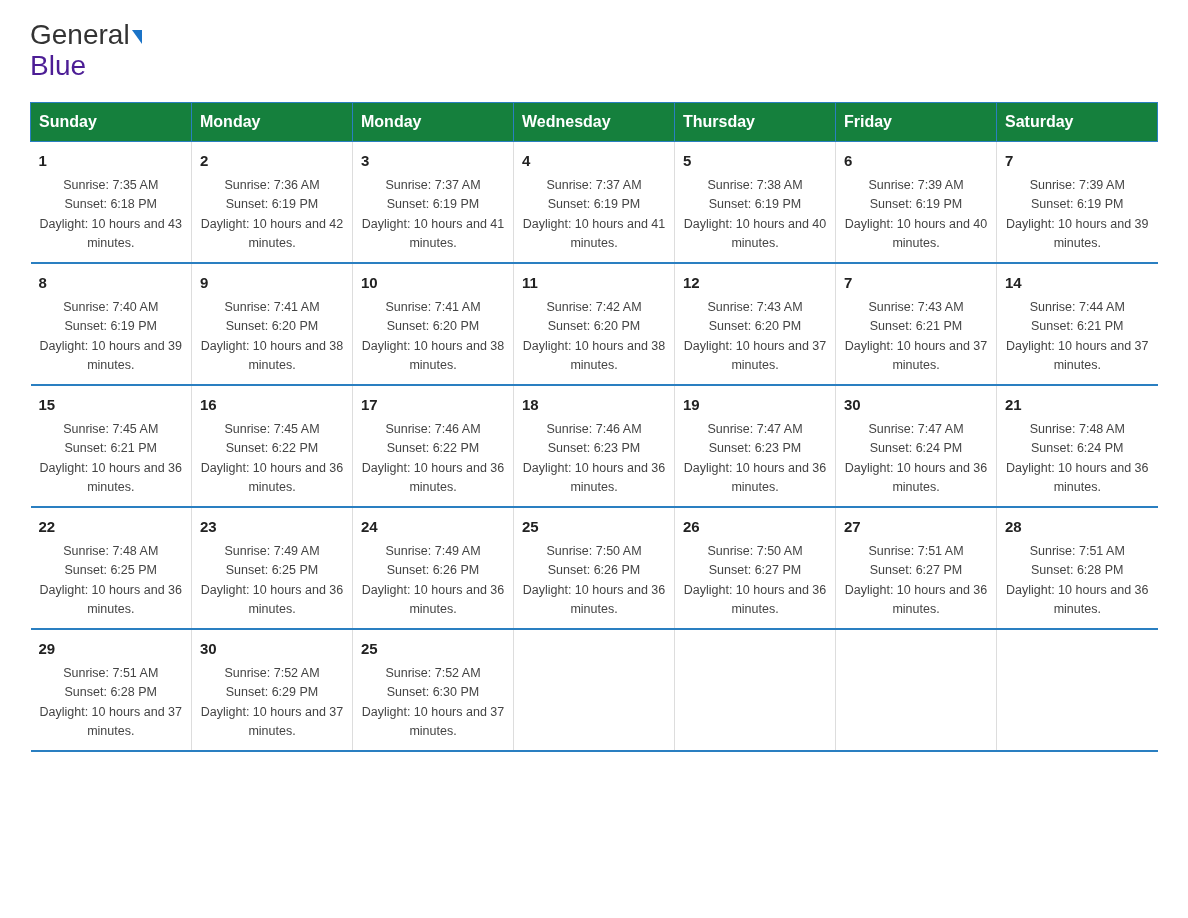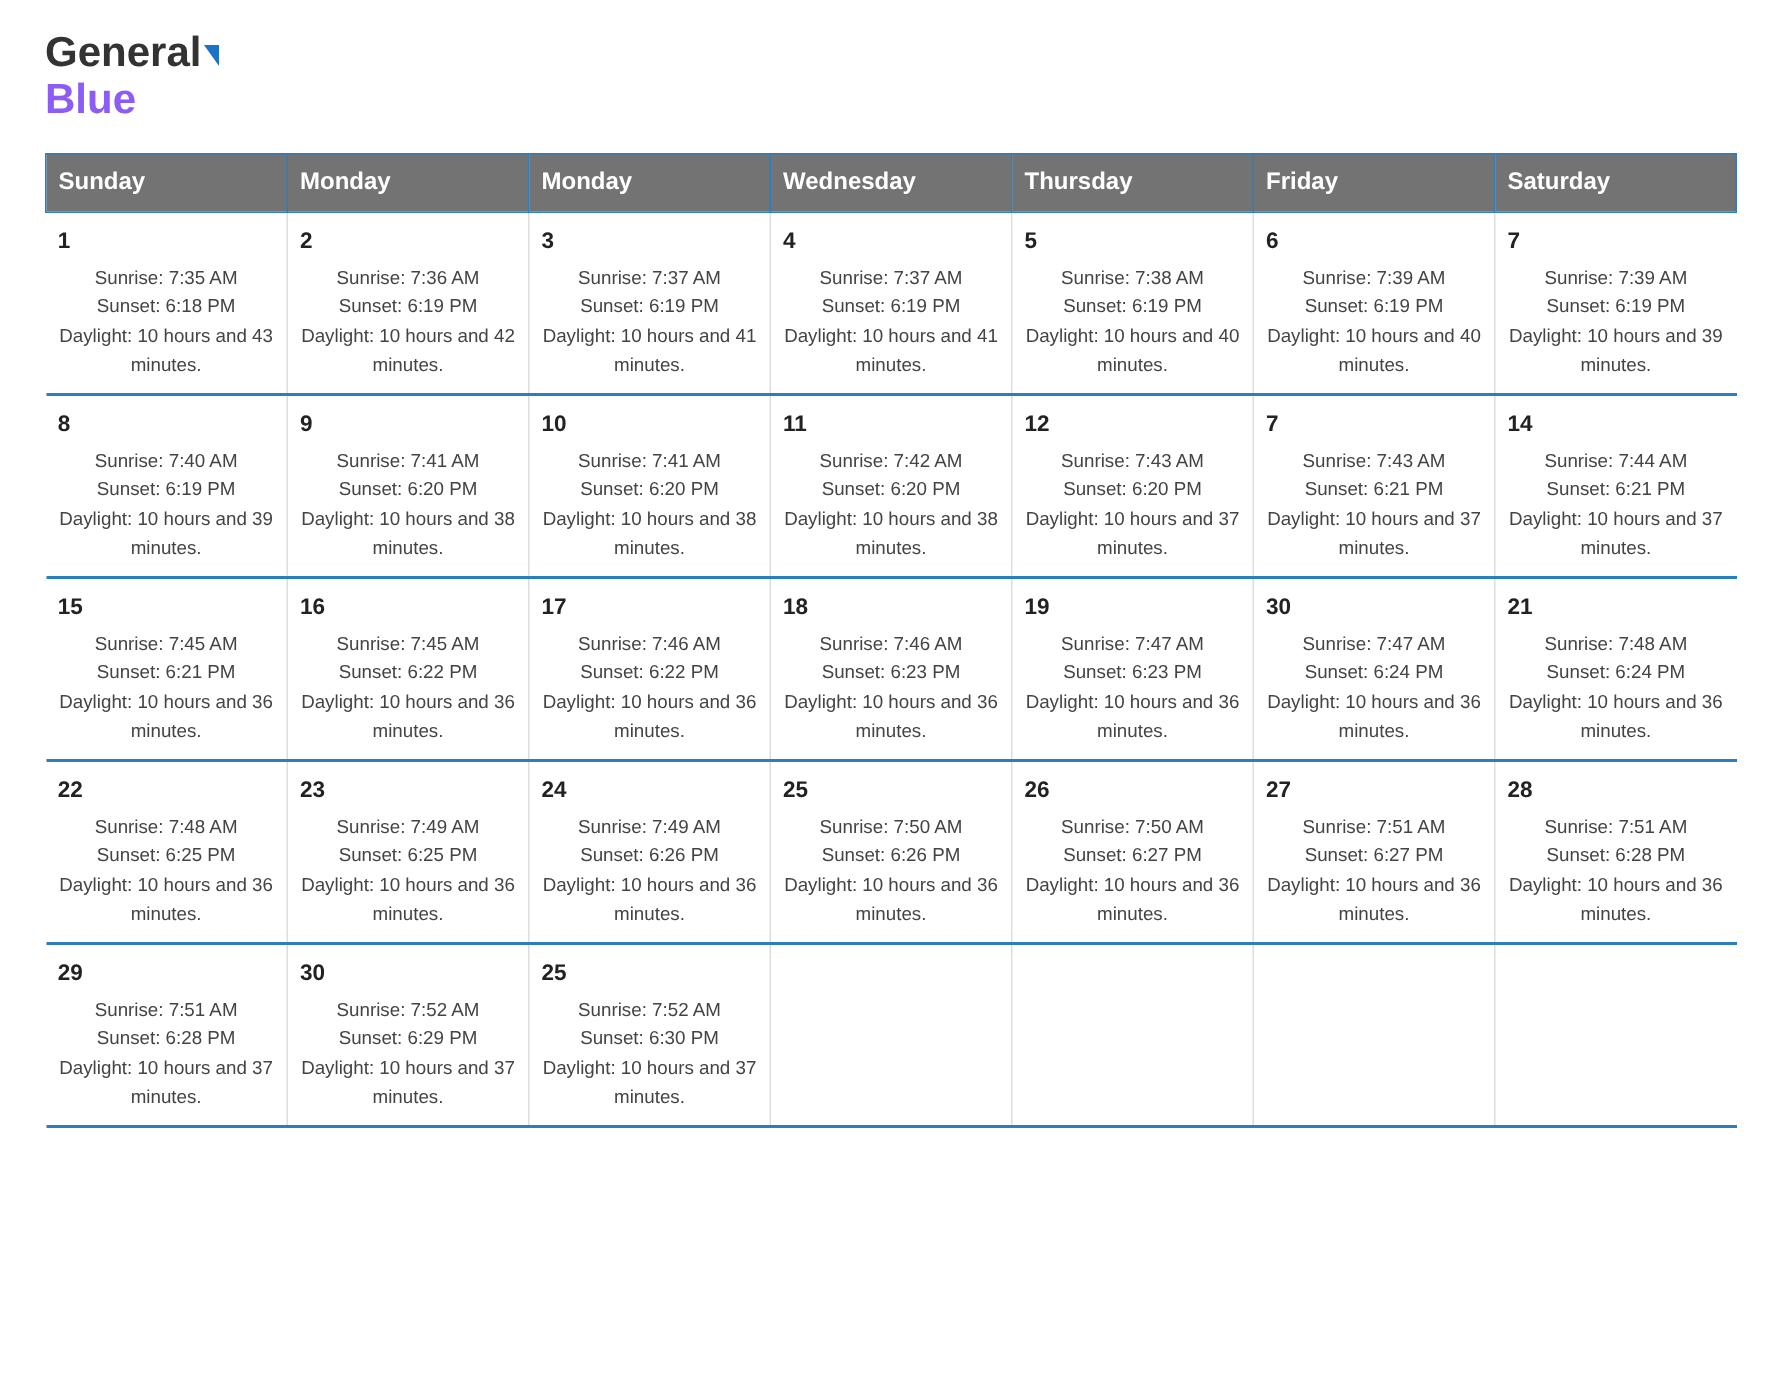--- a/index.html
+++ b/index.html
@@ -16,26 +16,26 @@
       align-items: flex-start;
       margin-bottom: 20px;
     }
     .logo {
       display: flex;
       flex-direction: column;
       align-items: flex-start;
     }
     .logo-text {
       font-size: 28px;
-      font-weight: bold;
+      font-weight: normal;
       color: #333;
       line-height: 1.1;
     }
     .logo-text .general { color: #333; }
-    .logo-text .blue { color: #8b5cf6; }
+    .logo-text .blue { color: #4c1d95; }
     .logo-triangle {
       display: inline-block;
       width: 0;
       height: 0;
       border-left: 10px solid transparent;
       border-top: 14px solid #1a73c7;
       margin-left: 2px;
       vertical-align: middle;
     }
     .title-section {
@@ -51,21 +51,21 @@
       font-size: 22px;
       color: #555;
       margin-top: 4px;
     }
     table {
       width: 100%;
       border-collapse: collapse;
       table-layout: fixed;
     }
     thead th {
-      background-color: #737373;
+      background-color: #15803d;
       color: #fff;
       font-size: 16px;
       font-weight: bold;
       padding: 10px 8px;
       text-align: left;
       border: 1px solid #2a7fc1;
     }
     tbody tr {
       border-bottom: 2px solid #2a7fc1;
     }

